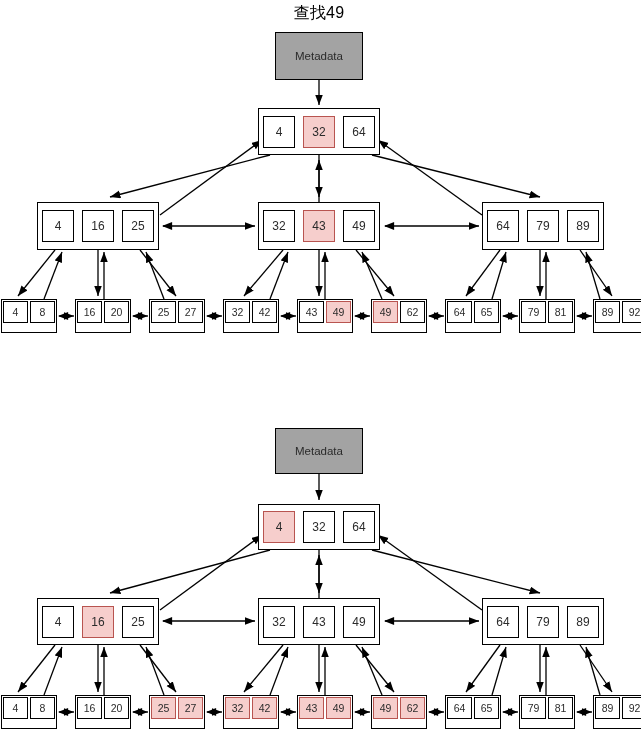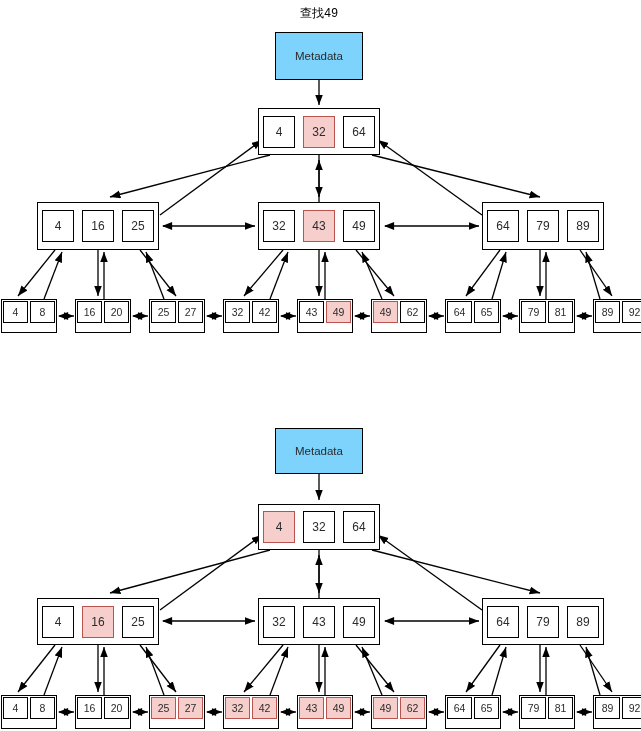--- a/index.html
+++ b/index.html
@@ -29,32 +29,32 @@
     top: 0;
     width: 641px;
     height: 100%;
     pointer-events: none;
   }
 
   .title {
     position: absolute;
     width: 160px;
     text-align: center;
-    font-size: 12px;
+    font-size: 16px;
     line-height: 14px;
     color: #000;
     letter-spacing: 0.2px;
   }
 
   
   .meta-box {
     position: absolute;
     box-sizing: border-box;
     border: 1.3px solid #000;
-    background: #7dd3fc;
+    background: #a3a3a3;
     display: flex;
     align-items: center;
     justify-content: center;
     font-size: 11.5px;
     color: #2b2b2b;
   }
 
   
   .node {
     position: absolute;

